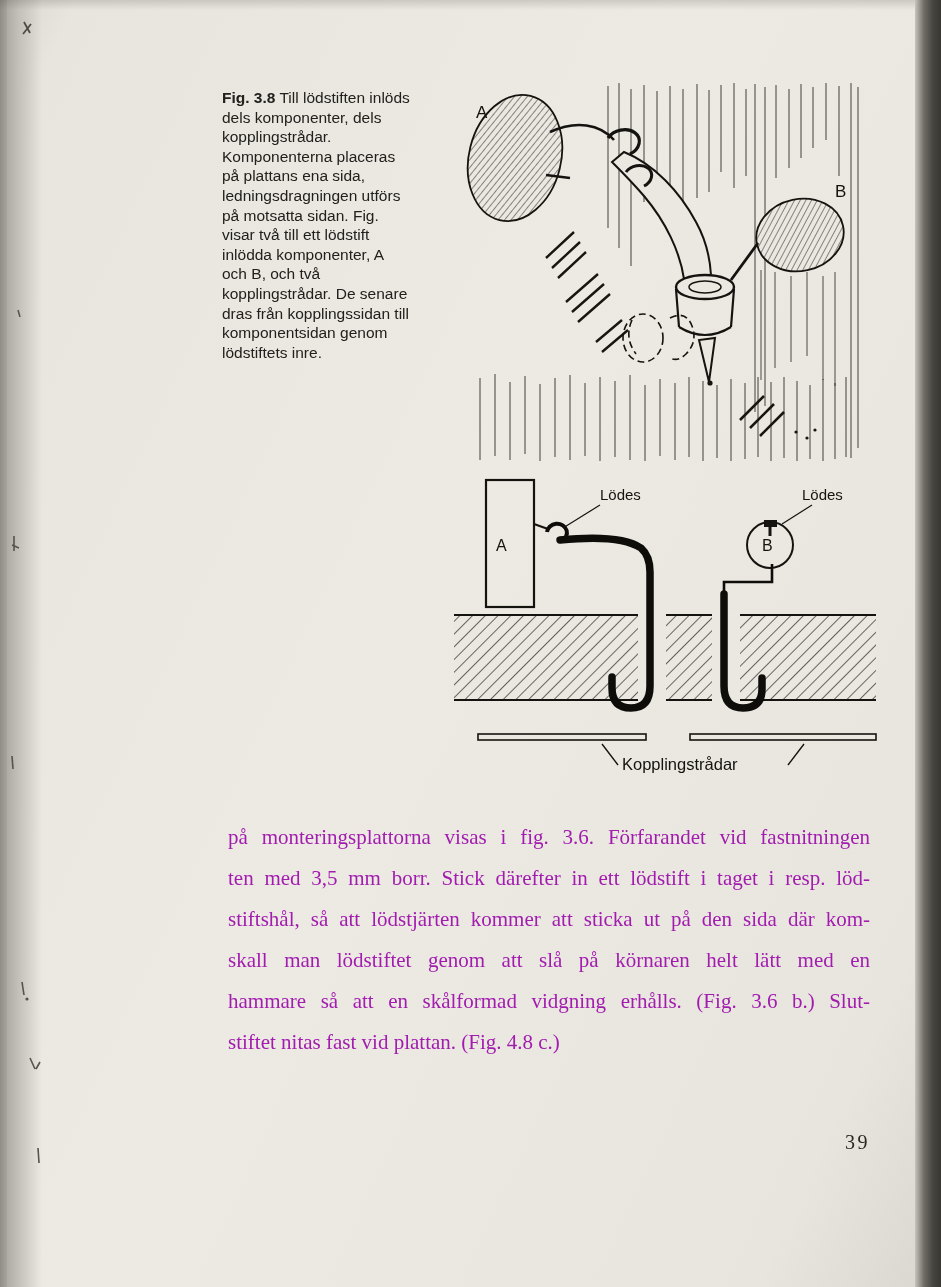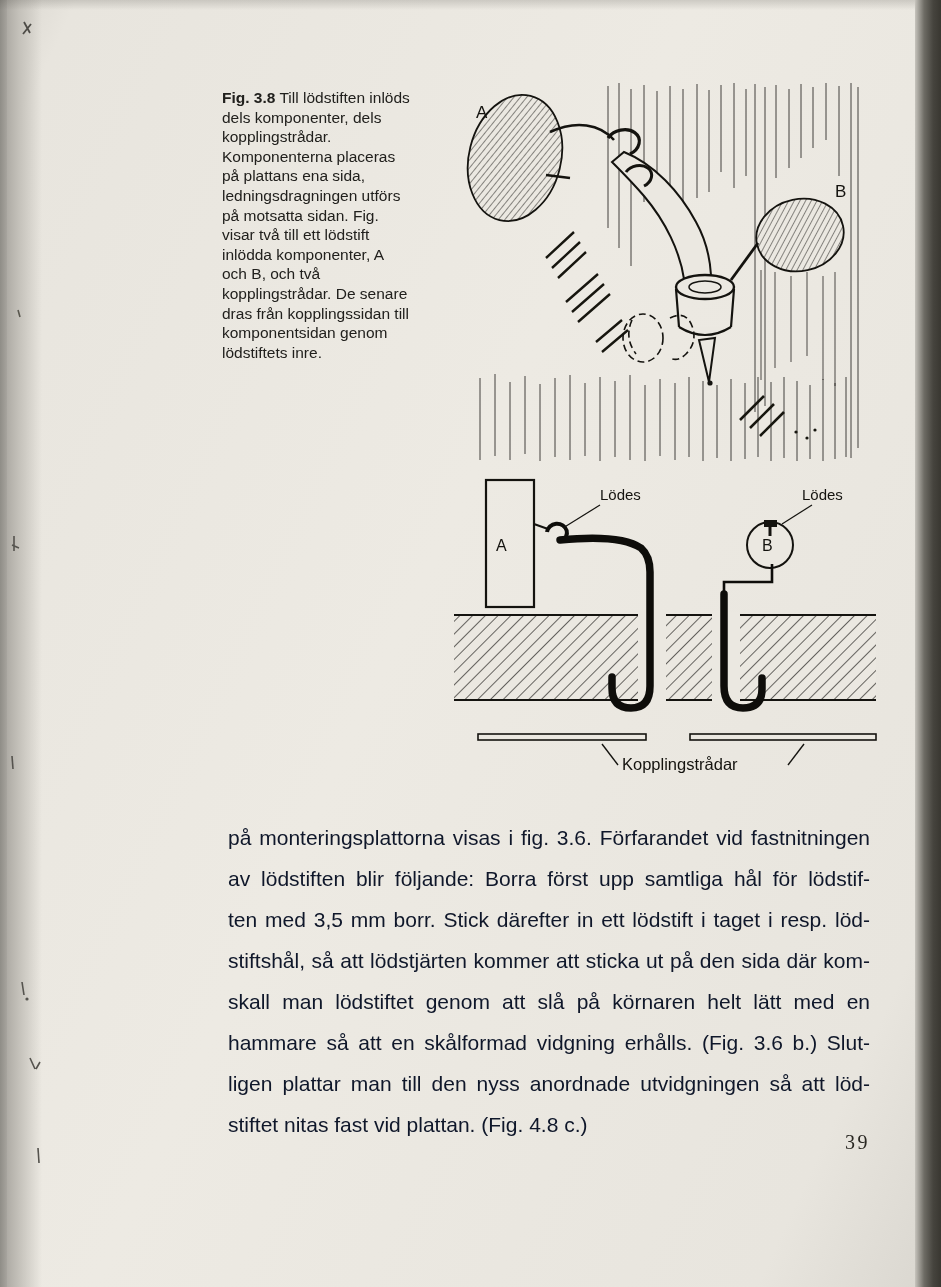--- a/index.html
+++ b/index.html
@@ -32,22 +32,22 @@
   }
   .caption {
     position:absolute; left:222px; top:88px; width:190px;
     font-size:15.5px; line-height:19.6px; color:#21201d;
   }
   .caption b { font-weight:bold; }
   .fig-top { position:absolute; left:458px; top:80px; }
   .fig-bottom { position:absolute; left:450px; top:472px; }
   .body-text {
     position:absolute; left:228px; top:817px; width:642px;
-    font-family:Liberation Sans, sans-serif;
-    font-size:21px; color:#0f172a;
+    font-family:Liberation Serif, serif;
+    font-size:21px; color:#a21caf;
   }
   .body-line {
     height:41px; line-height:41px;
     text-align:justify;
     text-align-last:justify;
     white-space:normal;
   }
   .body-line.last { text-align-last:left; }
   .page-number {
     position:absolute; left:845px; top:1131px;
@@ -207,24 +207,22 @@
     <text x="150" y="28" font-size="15">Lödes</text>
     <text x="352" y="28" font-size="15">Lödes</text>
     <line x1="168" y1="293" x2="152" y2="272" stroke="#14130f" stroke-width="1.4"></line>
     <line x1="338" y1="293" x2="354" y2="272" stroke="#14130f" stroke-width="1.4"></line>
     <text x="172" y="298" font-size="16.5">Kopplingstrådar</text>
   </g>
 </svg>
 
 <div class="body-text">
   <div class="body-line">på monteringsplattorna visas i fig. 3.6. Förfarandet vid fastnitningen</div>
-  <div class="body-line">av lödstiften blir följande: Borra först upp samtliga hål för lödstif-</div>
   <div class="body-line">ten med 3,5 mm borr. Stick därefter in ett lödstift i taget i resp. löd-</div>
   <div class="body-line">stiftshål, så att lödstjärten kommer att sticka ut på den sida där kom-</div>
   <div class="body-line">skall man lödstiftet genom att slå på körnaren helt lätt med en</div>
   <div class="body-line">hammare så att en skålformad vidgning erhålls. (Fig. 3.6 b.) Slut-</div>
-  <div class="body-line">ligen plattar man till den nyss anordnade utvidgningen så att löd-</div>
   <div class="body-line last">stiftet nitas fast vid plattan. (Fig. 4.8 c.)</div>
 </div>
 
 <div class="page-number">39</div>
 
 <div class="edge-right"></div>
 
 </body></html>

